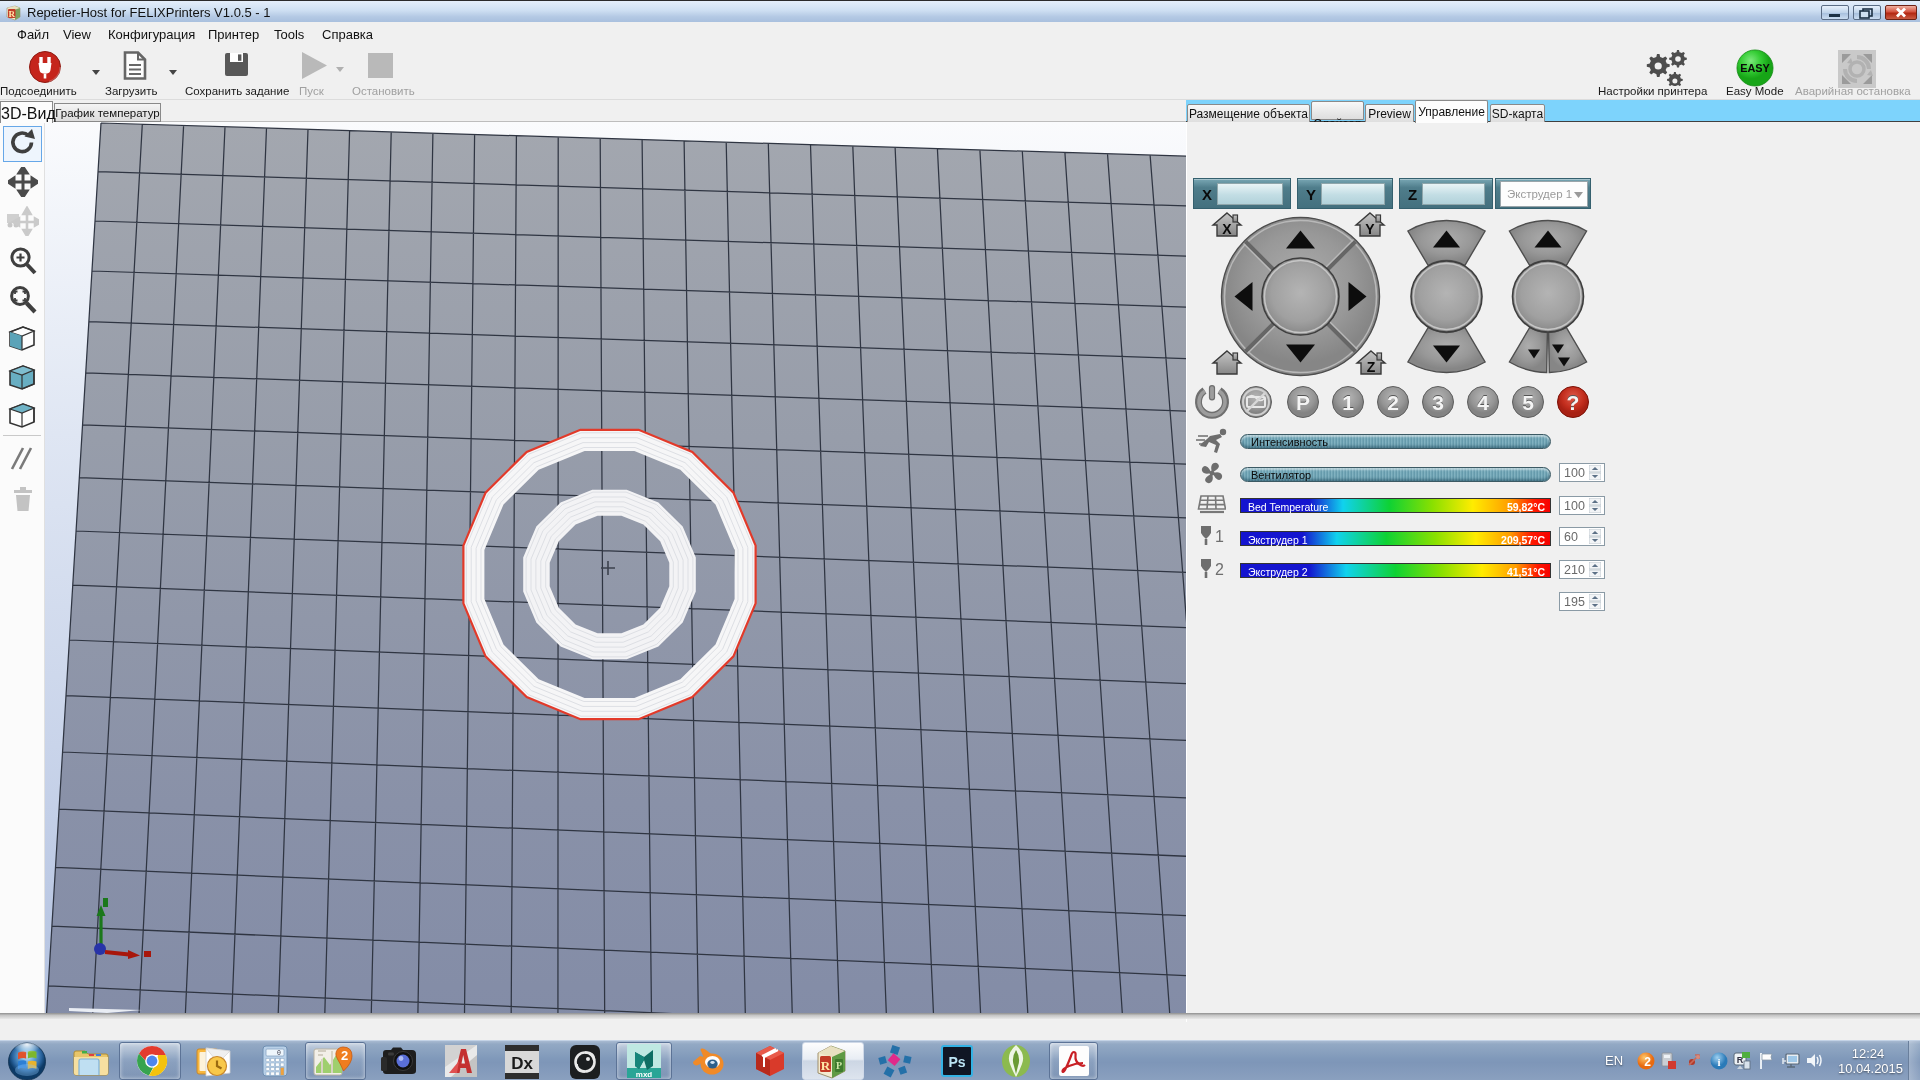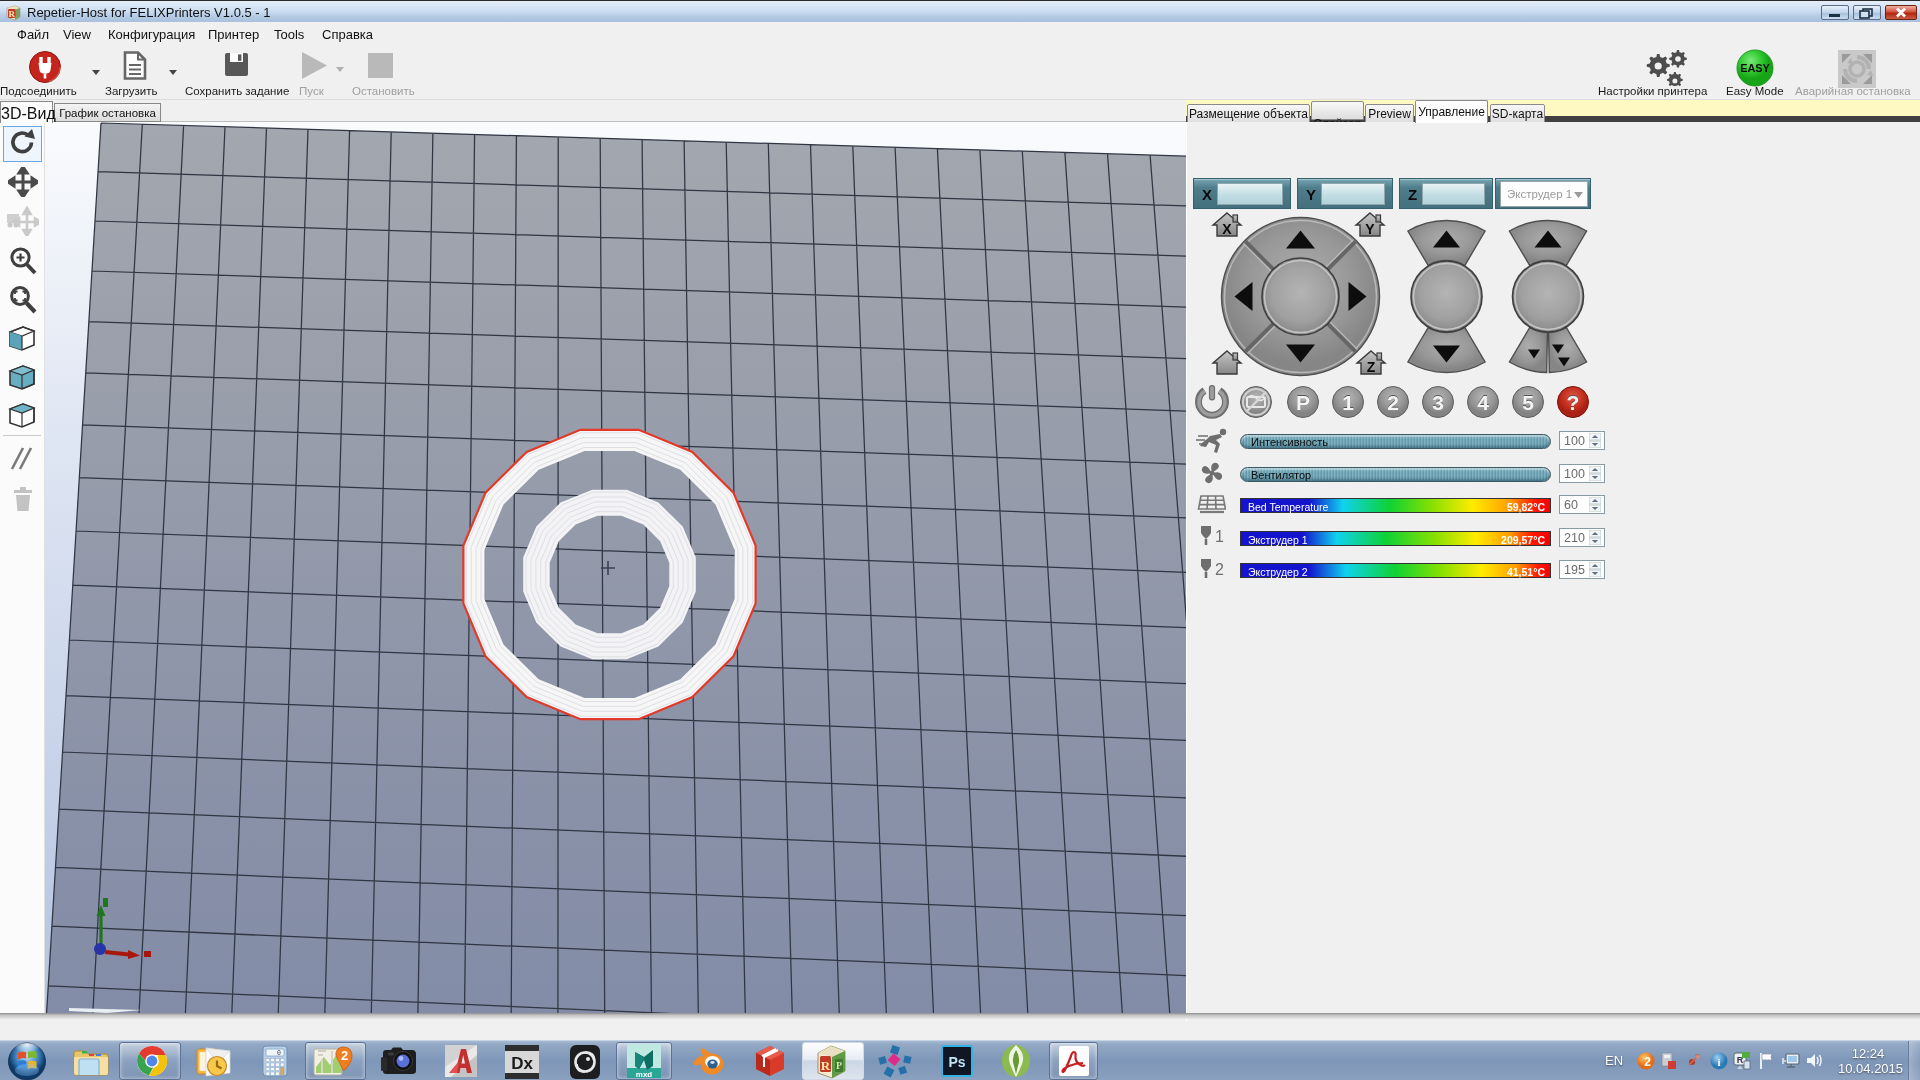--- a/index.html
+++ b/index.html
@@ -26,32 +26,32 @@
 #viewport{position:absolute;left:0px;top:122px;width:1183px;height:891px;background:#fff;border-right:1px solid #aaa;}
 #canvas3d{position:absolute;left:45px;top:0;width:1141px;height:891px;overflow:hidden;}
 #lefttools{position:absolute;left:0;top:0;width:45px;height:891px;background:#fbfbfb;border-right:1px solid #e0e0e0;}
 #edge{position:absolute;left:0;top:1013px;width:1920px;height:6px;background:linear-gradient(#8f8f8f,#c6c6c6 40%,#e8e8e8);}
 #statusbar{position:absolute;left:0;top:1019px;width:1920px;height:21px;background:#f0f0f0;font-size:12px;color:#111;}
 #taskbar{position:absolute;left:0;top:1040px;width:1920px;height:40px;background:linear-gradient(#a8bad1 0%,#93a9c4 8%,#8099ba 45%,#7e96b8 55%,#8aa0bf 100%);border-top:1px solid #c4d3e6;}
 .tbtn{position:absolute;top:1px;height:38px;border-radius:3px;}
 .tbtn.open{border:1px solid #5c7396;background:linear-gradient(rgba(255,255,255,0.45),rgba(255,255,255,0.12) 45%,rgba(90,115,150,0.25));box-shadow:inset 0 0 4px rgba(255,255,255,0.6);}
 .tbtn.sel{border:1px solid #cfd9e8;background:linear-gradient(#fdfdfd,#e8edf4 45%,#ccd6e4 50%,#dde4ee);}
 #rpanel{position:absolute;left:1186px;top:122px;width:734px;height:900px;background:#f0f0f0;border-left:1px solid #ffffff;}
-#rtabs{position:absolute;left:1186px;top:100px;width:734px;height:22px;background:#fef9c3;border-bottom:6px solid #404040;}
+#rtabs{position:absolute;left:1186px;top:100px;width:734px;height:22px;background:#7dd3fc;border-bottom:1px solid #404040;}
 .rtab{position:absolute;font-size:12px;white-space:nowrap;color:#111;border:1px solid #8a8a8a;background:linear-gradient(#f8f8f8,#dedede);text-align:center;border-radius:2px 2px 0 0;}
 .rtab.active{background:#fdfdfd;border-bottom:none;z-index:3;}
 #connbar{position:absolute;left:6px;top:4px;width:722px;height:43px;background:linear-gradient(#8cbbc9,#7aacbc 50%,#73a6b7);border:1px solid #b8d4dc;outline:1px solid #6b98a6;}
 #connico{position:absolute;left:8px;top:5px;width:36px;height:31px;background:#0b0b0b;border-radius:8px;}
 #conntxt{position:absolute;left:50px;top:14px;font-family:"Liberation Mono",monospace;font-weight:bold;font-size:17px;letter-spacing:2.6px;color:#0a0a0a;}
 #xyzbar{position:absolute;left:6px;top:56px;height:31px;}
 .xyzcell{position:absolute;top:0;height:31px;background:linear-gradient(#79a7b4,#4f7d8b 30%,#44707e);border:1px solid #35606e;box-shadow:inset 0 1px 0 rgba(255,255,255,0.35);}
 .xyzlab{position:absolute;top:7px;font-size:15px;font-weight:bold;color:#0a0a0a;}
 .xyzfield{position:absolute;top:4px;height:22px;background:linear-gradient(#e9f4f6,#c2dde4 55%,#b2d2da);border:1px solid #8fa6ab;}
 #extdrop{position:absolute;top:2px;height:26px;background:#fdfdfd;border:1px solid #9aa5aa;font-size:12px;color:#9a9a9a;white-space:nowrap;}
-.spin{position:absolute;width:46px;height:19px;background:#fff;border:1px solid #8a9aa5;font-size:12.5px;color:#6a6a6a;}
+.spin{position:absolute;width:46px;height:19px;background:#fff;border:1px solid #8a9aa5;font-size:12.5px;color:#6a6a6a;margin-top:32px;}
 .spinval{position:absolute;left:4px;top:2px;}
 .spinbtns{position:absolute;right:1px;top:1px;width:14px;height:15px;}
 .sld{position:absolute;left:53px;width:311px;height:15px;border-radius:8px;border:1px solid #3c5a64;
  background:repeating-linear-gradient(90deg,#74a7b8 0px,#8dbcc9 1px,#578ea0 2px,#74a7b8 3px);
  box-shadow:inset 0 2px 2px rgba(255,255,255,0.5), inset 0 -2px 3px rgba(0,40,60,0.4);}
 .sldlab{position:absolute;left:10px;top:1px;font-size:11px;color:#0a0a0a;}
 .tbar{position:absolute;left:53px;width:311px;height:15px;border:1px solid #333;}
 .tbarlab{position:absolute;left:7px;top:2px;font-size:10.5px;color:#fff;}
 .tbarval{position:absolute;right:5px;top:2px;font-size:10.5px;font-weight:bold;color:#fff;}
 .rowico{position:absolute;left:9px;}
@@ -154,21 +154,21 @@
  <path d="M4 4 L13 4 L4 13 Z M34 4 L34 13 L25 4 Z M4 34 L4 25 L13 34 Z M34 34 L25 34 L34 25 Z" fill="#9b9b9b"></path>
  <path d="M19 7 A12 12 0 0 1 31 19" fill="none" stroke="#b2b2b2" stroke-width="4"></path>
  <path d="M19 31 A12 12 0 0 1 7 19" fill="none" stroke="#b2b2b2" stroke-width="4"></path>
  <path d="M29 25 l4 -5 l2 6 Z M9 13 l4 -5 l2 6 Z" fill="#b2b2b2"></path>
  <circle cx="19" cy="19" r="7" fill="none" stroke="#b2b2b2" stroke-width="3.5"></circle>
 </svg>
 <div class="tlabel dis" style="left:1795px;width:125px">Аварийная остановка</div>
 </div>
 <div id="tabs3d">
 <div class="tab active" style="left:0px;top:1px;width:53px;height:22px;padding-top:3px">3D-Вид</div>
-<div class="tab" style="left:54px;top:3px;width:107px;height:19px;padding-top:3px;font-size:11.5px">График остановка</div>
+<div class="tab" style="left:54px;top:3px;width:107px;height:19px;padding-top:3px;font-size:11.5px">График температур</div>
 </div>
 <div id="viewport">
 <div id="canvas3d">
 <svg width="1141" height="891" viewBox="0 0 1141 891">
 <defs>
  <linearGradient id="bgg" x1="0" y1="0" x2="0" y2="1">
    <stop offset="0" stop-color="#fafbfd"></stop>
               <stop offset="0.35" stop-color="#dfe6f3"></stop>
               <stop offset="0.7" stop-color="#c9d4ea"></stop>
               <stop offset="1" stop-color="#b3c2e0"></stop>

